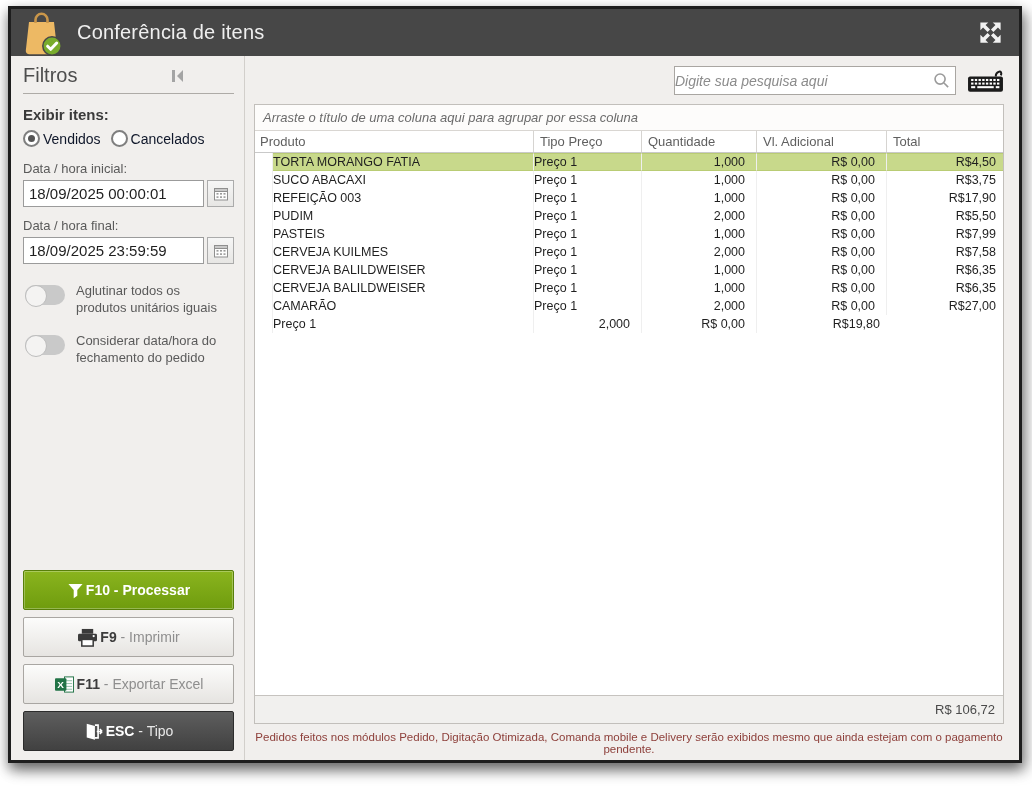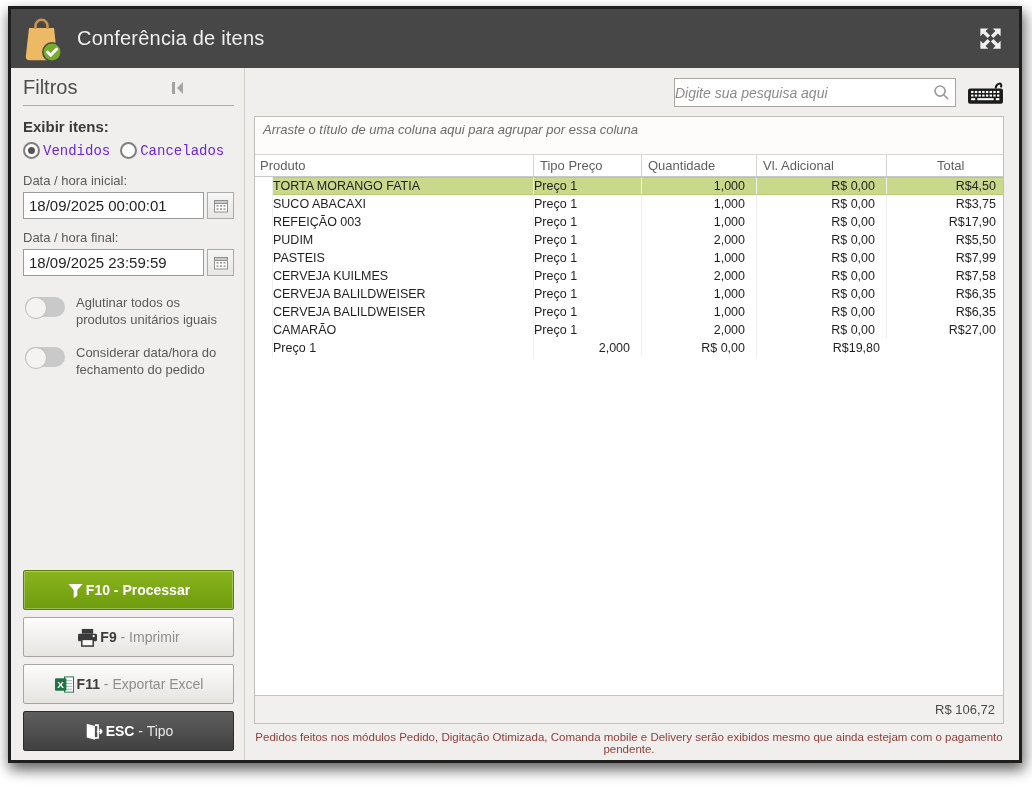--- a/index.html
+++ b/index.html
@@ -7,41 +7,41 @@
   .stage { position:relative; width:1032px; height:792px; overflow:hidden; }
 
   .window {
     position:absolute; left:8px; top:6px; width:1014px; height:757px;
     border:3px solid #1e1e1e; background:#f1efed;
     box-shadow: 0 6px 12px rgba(0,0,0,.45), 5px 7px 14px rgba(0,0,0,.28);
     display:flex; flex-direction:column;
   }
 
   
-  .titlebar { height:59px; background:var(--titlebar,#474747); display:flex; align-items:center; padding:0 14px 0 10px; flex:0 0 auto; }
+  .titlebar { height:47px; background:var(--titlebar,#474747); display:flex; align-items:center; padding:0 14px 0 10px; flex:0 0 auto; }
   .app-icon { width:42px; height:46px; margin-right:14px; position:relative; top:1px; }
   .win-title { color:#efefef; font-size:20px; letter-spacing:.2px; font-weight:400; }
   .expand-btn { margin-left:auto; width:30px; height:30px; display:flex; align-items:center; justify-content:center; cursor:pointer; background:none; border:none; }
 
   
   .body { flex:1; display:flex; min-height:0; background:#f1efed; }
 
   
   .sidebar { width:234px; flex:0 0 auto; border-right:1px solid #d2cfcb; display:flex; flex-direction:column; padding:8px 10px 9px 12px; }
   .sidebar-head { display:flex; align-items:center; justify-content:space-between; padding-right:46px; }
   .sidebar-title { font-size:20px; color:#4d4d4d; }
   .collapse-btn { background:none; border:none; cursor:pointer; display:flex; align-items:center; padding:2px; }
   .sidebar-sep { border:none; border-top:1px solid #aeaba7; margin:6px 0 12px 0; }
 
   .group-label { font-size:15px; font-weight:bold; color:#3a3a3a; margin-bottom:7px; }
   .radio-row { display:flex; align-items:center; gap:10px; margin-bottom:14px; }
   .radio-opt { display:flex; align-items:center; gap:3px; cursor:pointer; }
   .radio-circle { width:17px; height:17px; border-radius:50%; border:2px solid #7f7f7f; background:#fff; position:relative; flex:0 0 auto; }
   .radio-circle.checked::after { content:""; position:absolute; left:3px; top:3px; width:7px; height:7px; border-radius:50%; background:#555; }
-  .radio-label { font-size:14px; color:#6d28d9;font-family:Liberation Mono, monospace; }
+  .radio-label { font-size:14px; color:#0f172a; }
 
   .field-label { font-size:13px; color:#5a5a5a; margin-bottom:4px; }
   .date-row { display:flex; align-items:stretch; margin-bottom:11px; }
   .date-input { flex:1; height:27px; border:1px solid #9b9b9b; background:#fff; font-family:"Liberation Sans",sans-serif; font-size:15px; color:#1f1f1f; padding:0 5px; min-width:0; }
   .cal-btn { width:27px; height:27px; margin-left:3px; border:1px solid #ababab; background:linear-gradient(#f6f6f6,#e7e6e4); display:flex; align-items:center; justify-content:center; cursor:pointer; }
 
   .toggle-row { display:flex; align-items:flex-start; gap:11px; margin:14px 0 2px 2px; }
   .toggle { width:40px; height:20px; border-radius:10px; background:#c9c9c9; position:relative; flex:0 0 auto; margin-top:3px; cursor:pointer; border:none; }
   .toggle::after { content:""; position:absolute; left:0px; top:0px; width:20px; height:20px; border-radius:50%; background:#f4f3f2; border:1px solid #bdbdbd; }
   .toggle-label { font-size:13px; color:#5a5a5a; line-height:17px; }
@@ -60,25 +60,25 @@
 
   
   .main { flex:1; display:flex; flex-direction:column; padding:10px 15px 5px 9px; min-width:0; }
   .search-row { display:flex; justify-content:flex-end; align-items:center; margin-bottom:9px; flex:0 0 auto; }
   .searchbox { width:282px; height:29px; border:1px solid #a9a6a2; background:#fff; display:flex; align-items:center; padding:0 4px 0 0; }
   .searchbox input { flex:1; border:none; outline:none; font-family:"Liberation Sans",sans-serif; font-size:14px; color:#333; min-width:0; background:transparent; }
   .searchbox input::placeholder { font-style:italic; color:#8b8b8b; }
   .kb-btn { background:none; border:none; margin-left:11px; cursor:pointer; display:flex; align-items:flex-end; }
 
   .grid-panel { flex:1; border:1px solid #c2bfbb; background:#fff; display:flex; flex-direction:column; min-height:0; }
-  .group-bar { height:38px; line-height:26px; background:#fdfcfb; border-bottom:1px solid #d9d6d2; font-size:13px; font-style:italic; color:#6b6b6b; padding-left:8px; flex:0 0 auto; }
+  .group-bar { height:26px; line-height:26px; background:#fdfcfb; border-bottom:1px solid #d9d6d2; font-size:13px; font-style:italic; color:#6b6b6b; padding-left:8px; flex:0 0 auto; }
   .grid-header { display:grid; grid-template-columns:18px minmax(0,1fr) 108px 115px 130px 116px; height:22px; border-bottom:1px solid #c9c9c9; flex:0 0 auto; }
   .hcell { font-size:13px; color:#5f5f5f; line-height:21px; padding-left:6px; border-right:1px solid #d6d4d1; overflow:hidden; white-space:nowrap; }
   .hcell.span2 { grid-column:1 / 3; padding-left:5px; }
-  .hcell:last-child { border-right:none;margin-left:44px; }
+  .hcell:last-child { border-right:none; }
   .grid-body { flex:1; overflow:hidden; }
   .grid-row { display:grid; grid-template-columns:18px minmax(0,1fr) 108px 115px 130px 116px; height:18px; cursor:pointer; }
   .grid-row .cell { font-size:12.5px; line-height:18px; color:#1f1f1f; padding:0 0; border-right:1px solid #efefef; overflow:hidden; white-space:nowrap; }
   .grid-row .cell:last-child { border-right:none; }
   .grid-row .cell.ind { padding:0; background:#fff; }
   .grid-row .cell.num { text-align:right; padding-right:11px; }
   .grid-row .cell.c-total { text-align:right; padding-right:7px; }
   .grid-row.selected .cell { background:var(--selected-row,#c8d98b); border-top:1px solid #b9cc74; border-bottom:1px solid #b9cc74; line-height:16px; }
   .grid-row.selected .cell.ind { background:#fff; border-top:none; border-bottom:none; }
   .grid-footer { height:28px; border-top:1px solid #c6c3bf; background:#f1f0ee; display:flex; align-items:center; justify-content:flex-end; padding-right:8px; font-size:13px; color:#4a4a4a; flex:0 0 auto; }

